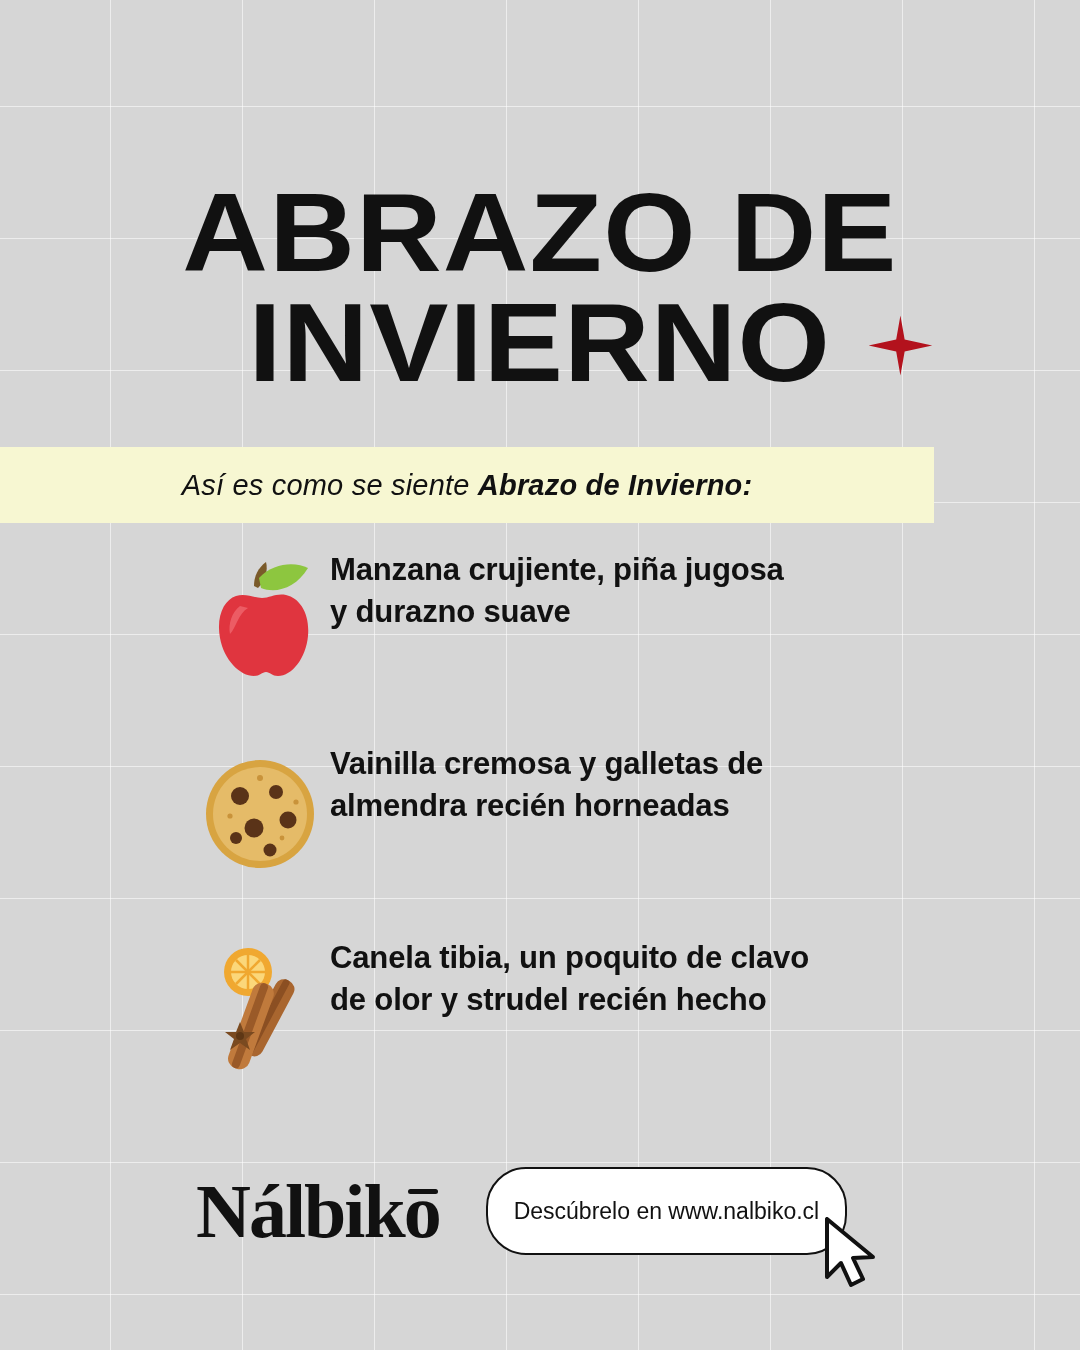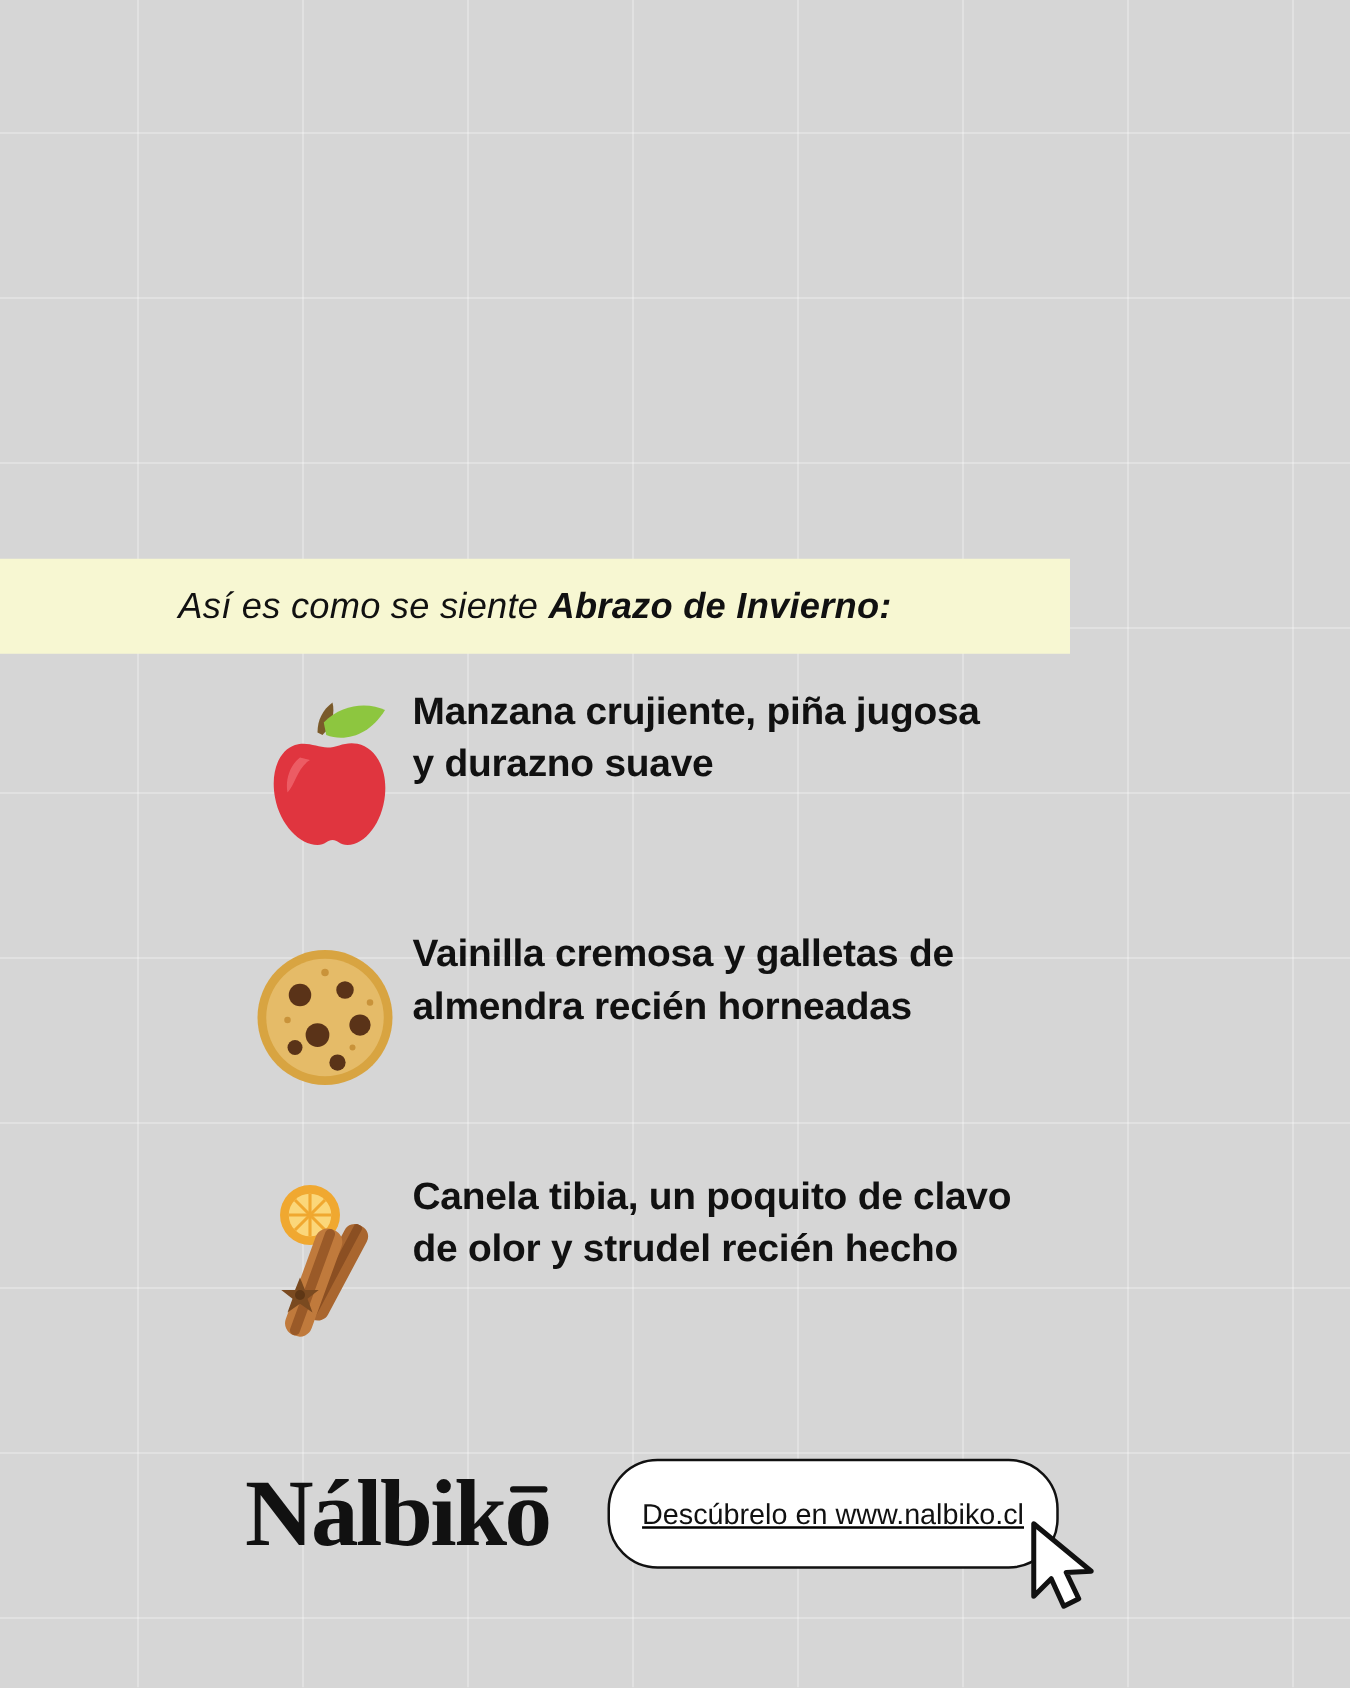--- a/index.html
+++ b/index.html
@@ -58,21 +58,21 @@
     width: 60px;
     height: 60px;
     transform: translateY(-46%);
   }
 
   
   .strip {
     position: absolute;
     top: 447px;
     left: 0;
-    width: 856px;
+    width: 934px;
     height: 76px;
     background: #f7f7d2;
     display: flex;
     align-items: center;
     justify-content: center;
   }
   .strip-text {
     font-family: "Liberation Sans", sans-serif;
     font-style: italic;
     font-size: 29px;
@@ -145,41 +145,49 @@
   .cta {
     margin-left: 36px;
     position: relative;
     border: 2.5px solid #111111;
     border-radius: 40px;
     background: #ffffff;
     height: 50px;
     padding: 17px 26px;
     display: flex;
     align-items: center;
-    text-decoration: underline;
   }
   .cta-text {
     font-family: "Liberation Sans", sans-serif;
     font-size: 23px;
     color: #111111;
     white-space: nowrap;
   }
   .cursor {
     position: absolute;
     right: -38px;
     bottom: -36px;
     width: 62px;
     height: 72px;
   }
 </style>
 </head>
 <body>
 
 <div id="poster">
 
+  <div class="title-block">
+    <div class="title-line">ABRAZO DE</div>
+    <div class="title-line title-line-2">
+      <span>INVIERNO</span>
+      <svg class="spark" viewBox="0 0 60 60">
+        <path d="M30 0 L34 24 L60 30 L34 36 L30 60 L26 36 L0 30 L26 24 Z" fill="#b3121d"></path>
+      </svg>
+    </div>
+  </div>
 
   <div class="strip">
     <div class="strip-text">
       <span>Así es como se siente </span><b>Abrazo de Invierno:</b>
     </div>
   </div>
 
   <div class="features">
 
     <div class="feature">

